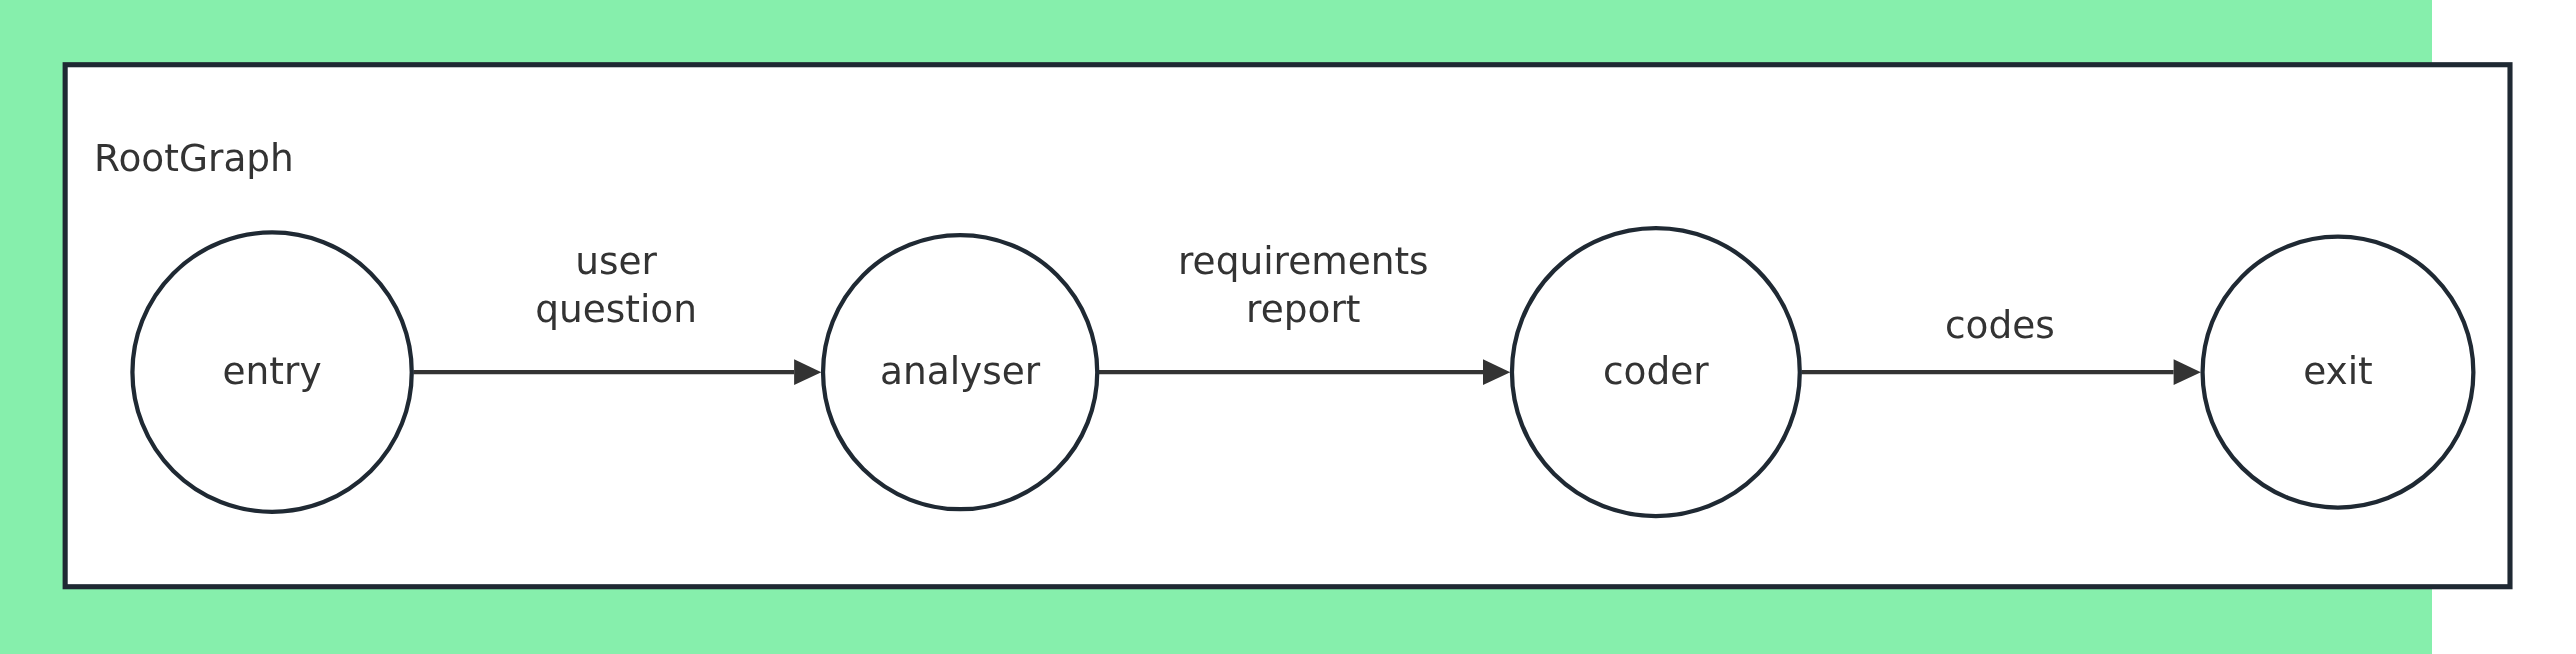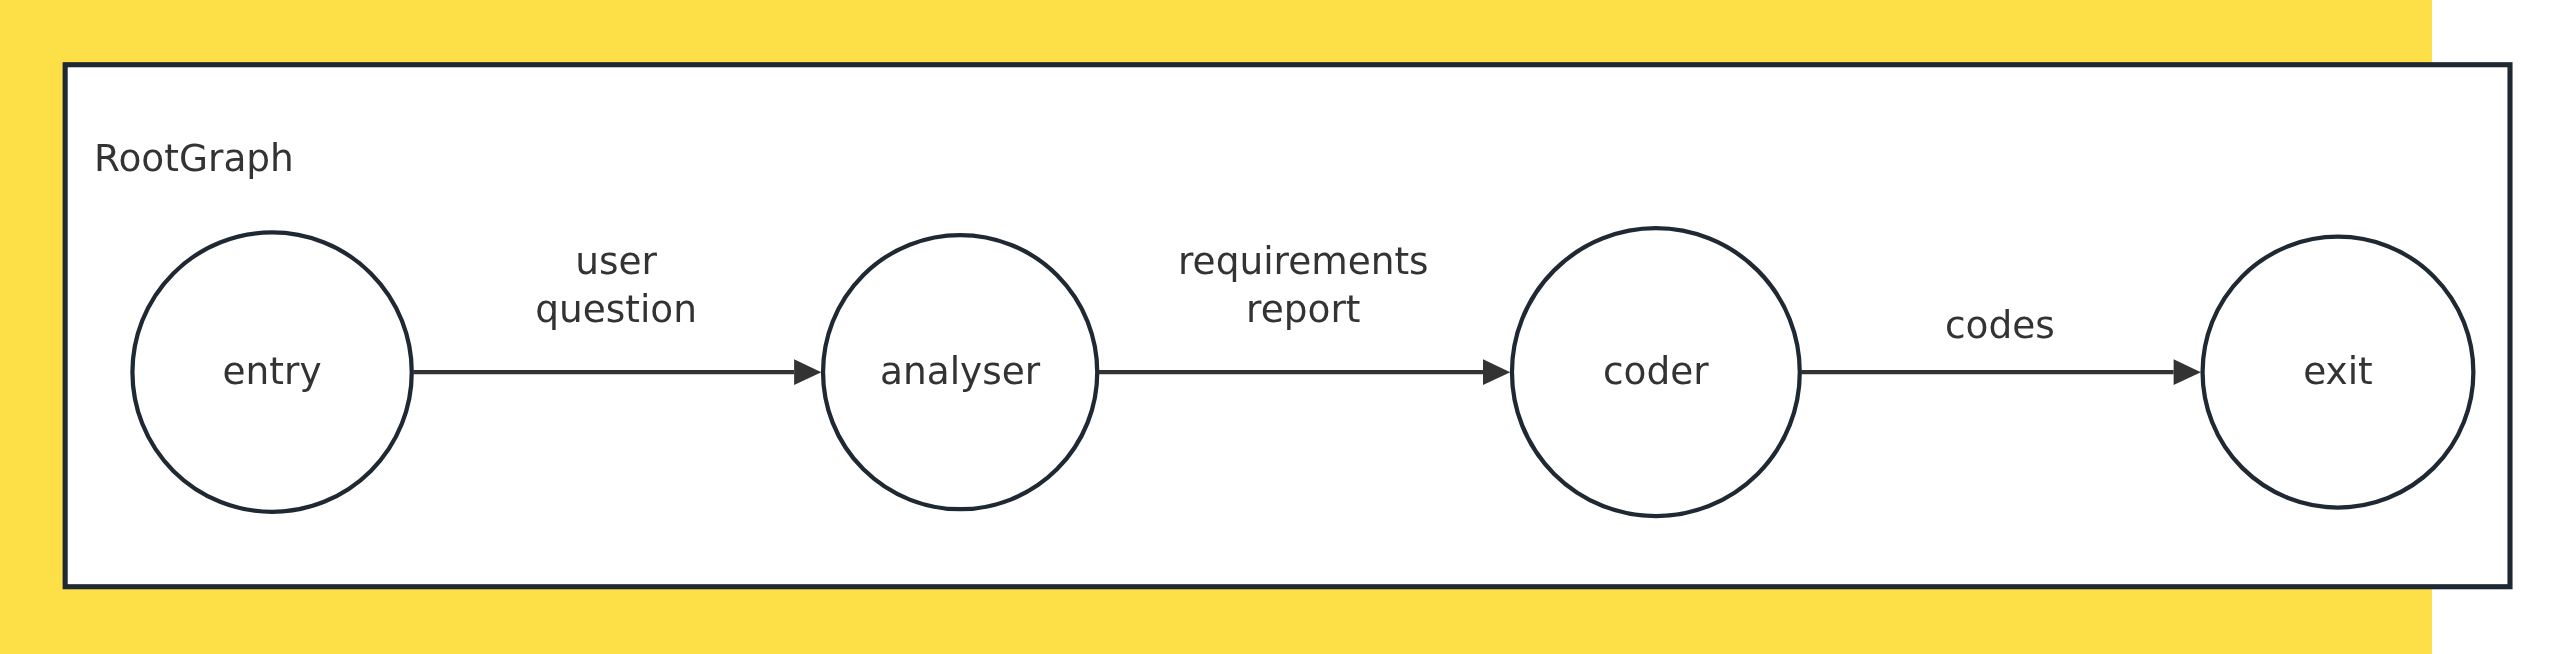--- a/index.html
+++ b/index.html
@@ -10,21 +10,21 @@
   body {
     width: 2576px;
     height: 654px;
     overflow: hidden;
     font-family: "DejaVu Sans", "Liberation Sans", sans-serif;
   }
   #canvas {
     position: relative;
     width: 2432px;
     height: 654px;
-    background: #fde047;
+    background: #86efac;
   }
   svg.diagram {
     display: block;
     width: 2576px;
     height: 654px;
   }
   .cluster-rect {
     fill: #ffffff;
     stroke: #1f2933;
     stroke-width: 6;

